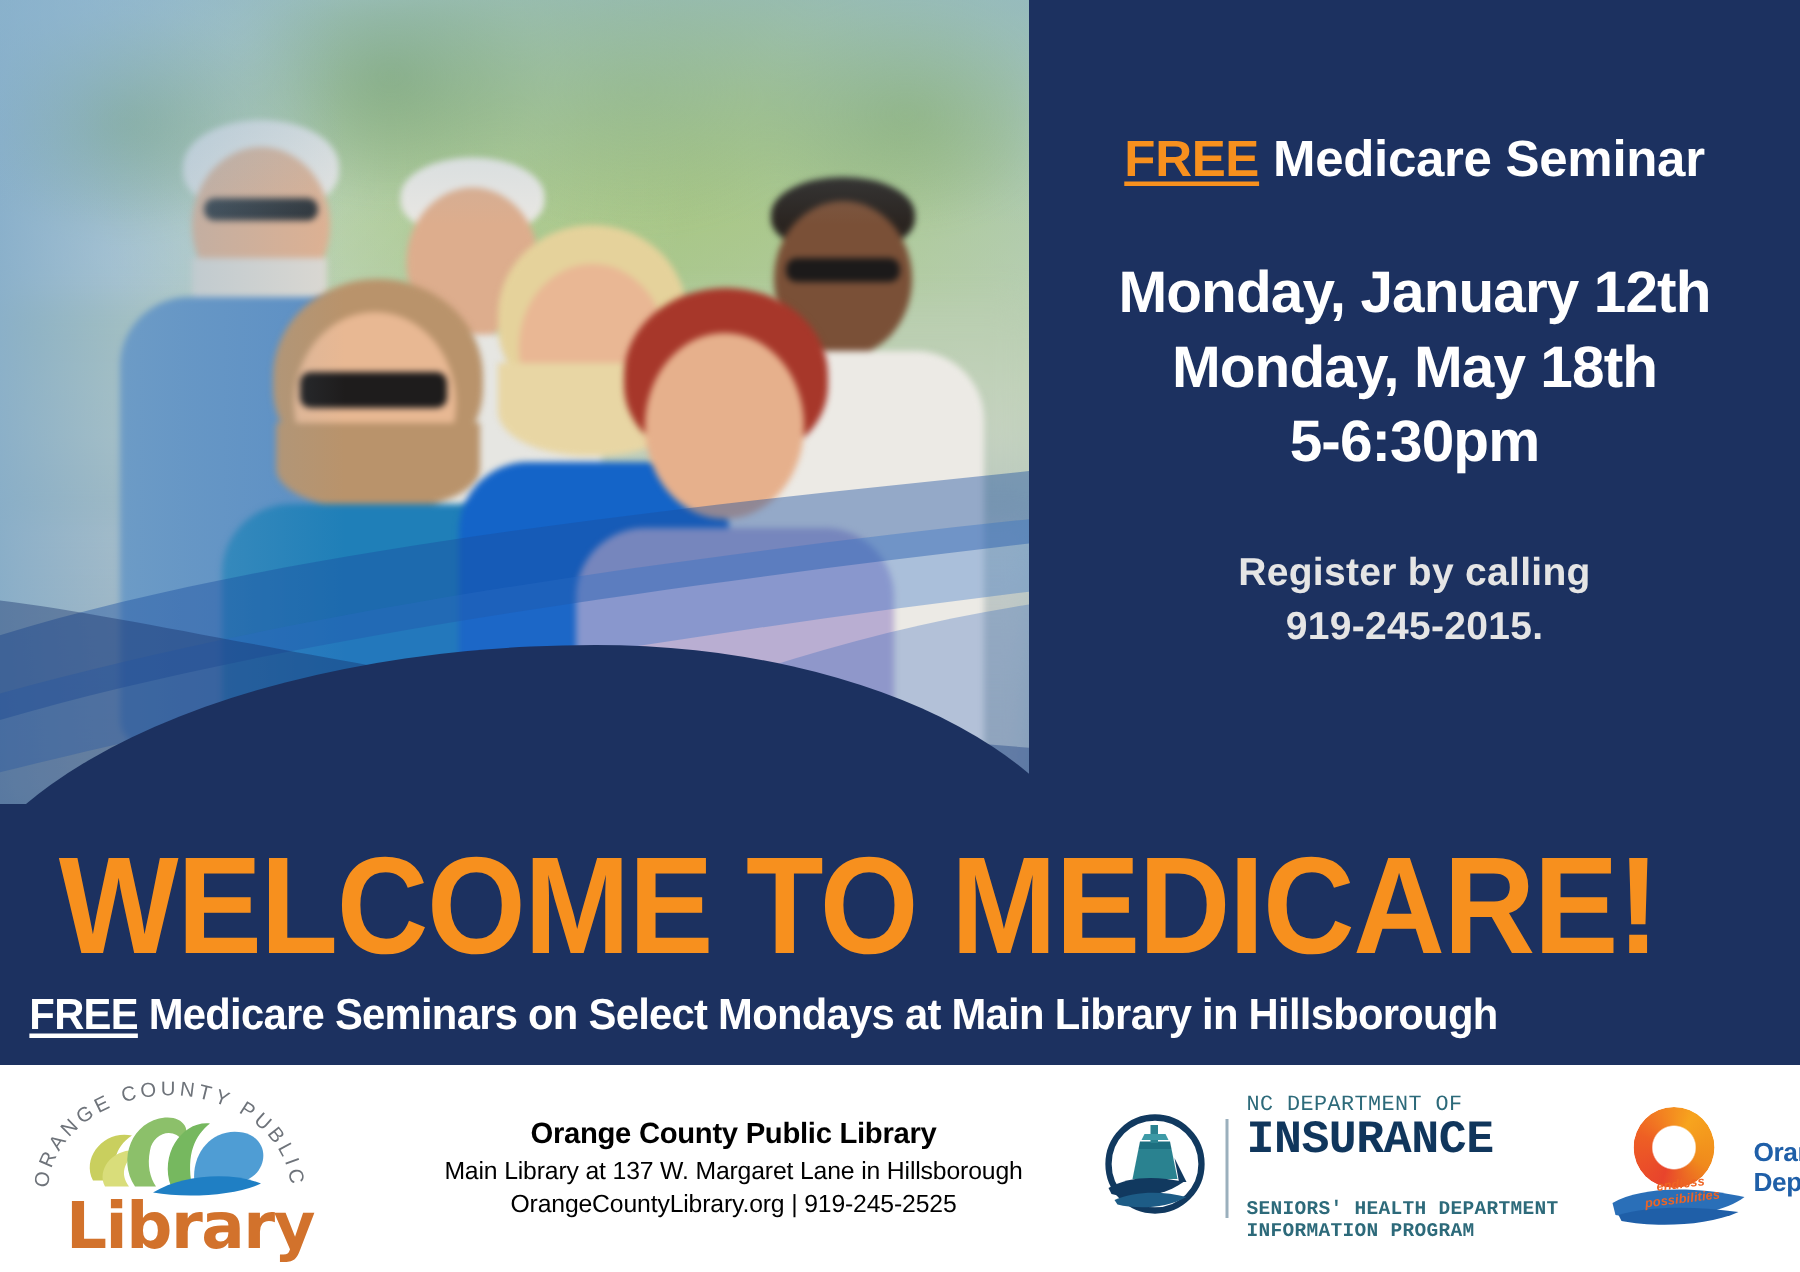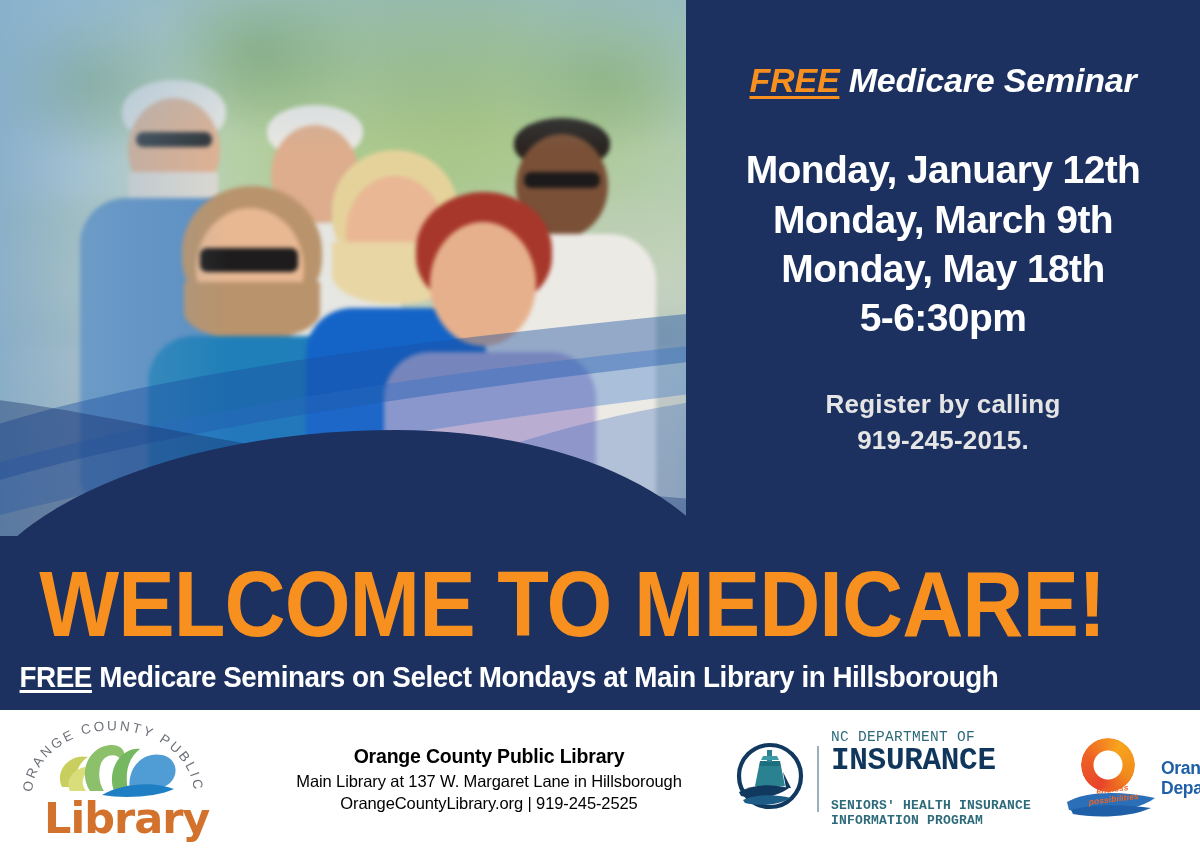--- a/index.html
+++ b/index.html
@@ -103,26 +103,25 @@
   .right-col {
     position: absolute;
     left: 686px;
     top: 0;
     width: 514px;
     height: 536px;
     color: #ffffff;
     text-align: center;
   }
   .seminar-line {
-    margin-top: 62px;
+    margin-top: 88px;
     font-size: 34px;
     font-weight: bold;
     letter-spacing: -0.2px;
     line-height: 1.1;
-    font-style: italic;
   }
   .free-orange {
     color: #f7901e;
     text-decoration: underline;
     text-decoration-thickness: 3px;
     text-underline-offset: 4px;
   }
   .dates {
     margin-top: 46px;
     font-size: 39px;
@@ -306,21 +305,20 @@
   </div>
 
   <div class="right-col">
 
     <div class="seminar-line">
       <span class="free-orange">FREE</span><span> Medicare Seminar</span>
     </div>
 
     <div class="dates">
       <div>Monday, January 12th</div>
-      <div>Monday, March 9th</div>
       <div>Monday, May 18th</div>
       <div>5-6:30pm</div>
     </div>
 
     <div class="register">
       <div>Register by calling</div>
       <div>919-245-2015.</div>
     </div>
   </div>
 
@@ -366,21 +364,21 @@
         <rect x="36" y="10" width="5" height="12" fill="#2a8290"></rect>
         <path d="M 30 20 L 48 20 L 46 16 L 32 16 Z" fill="#3d9aa6"></path>
         <path d="M 52 32 L 60 48 L 55 48 Z" fill="#11395f"></path>
         <path d="M 8 52 C 22 44 40 44 58 48 C 44 58 24 60 10 56 Z" fill="#11395f"></path>
         <path d="M 12 60 C 26 54 44 54 60 58 C 46 66 26 66 14 63 Z" fill="#1d5c86"></path>
       </svg>
       <div class="shiip-divider"></div>
       <div class="shiip-text">
         <div class="shiip-dept">NC DEPARTMENT OF</div>
         <div class="shiip-ins">INSURANCE</div>
-        <div class="shiip-sub">SENIORS' HEALTH INSURANCE</div>
+        <div class="shiip-sub">SENIORS' HEALTH DEPARTMENT</div>
         <div class="shiip-sub">INFORMATION PROGRAM</div>
       </div>
     </div>
 
     <div class="aging">
       <div class="aging-mark">
         <div class="aging-ring"></div>
         <svg style="position:absolute; left:0; top:52px;" width="92" height="34" viewBox="0 0 92 34">
           <path d="M 2 16 C 20 6 52 4 90 12 C 74 24 36 30 4 24 Z" fill="#2a6fb8"></path>
           <path d="M 6 24 C 26 18 56 18 86 22 C 64 32 28 32 8 28 Z" fill="#1f5fa8"></path>

